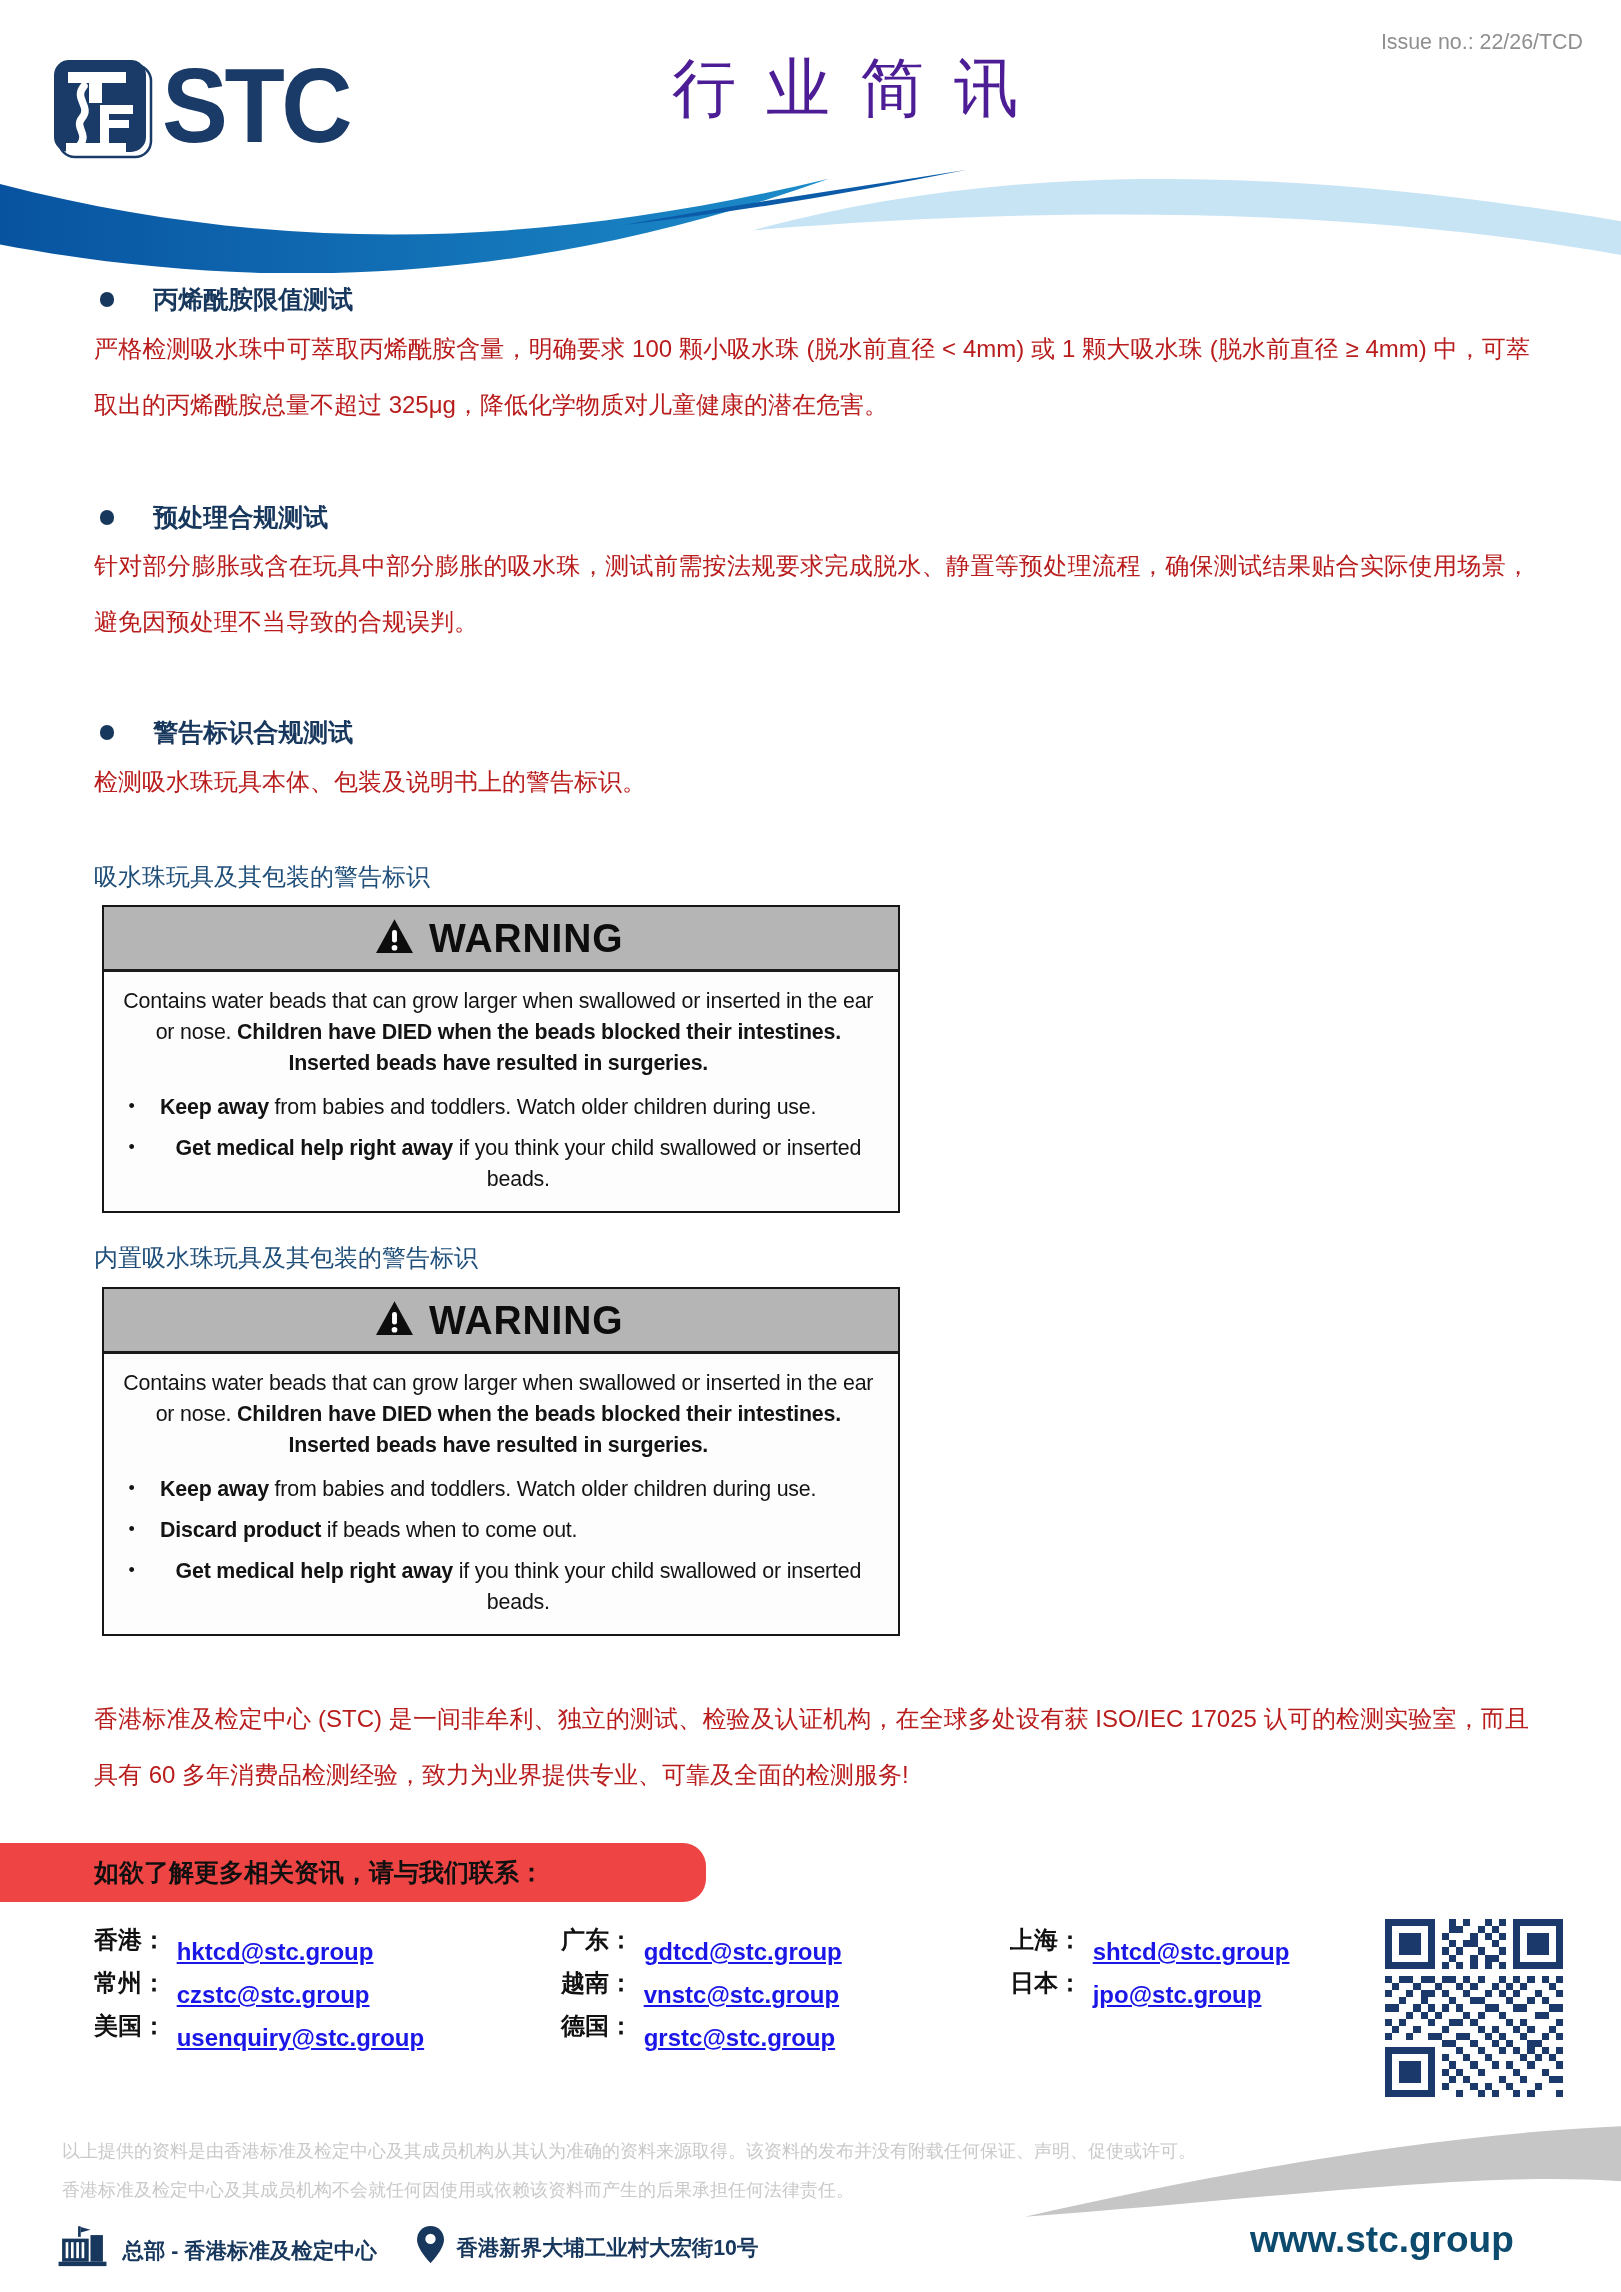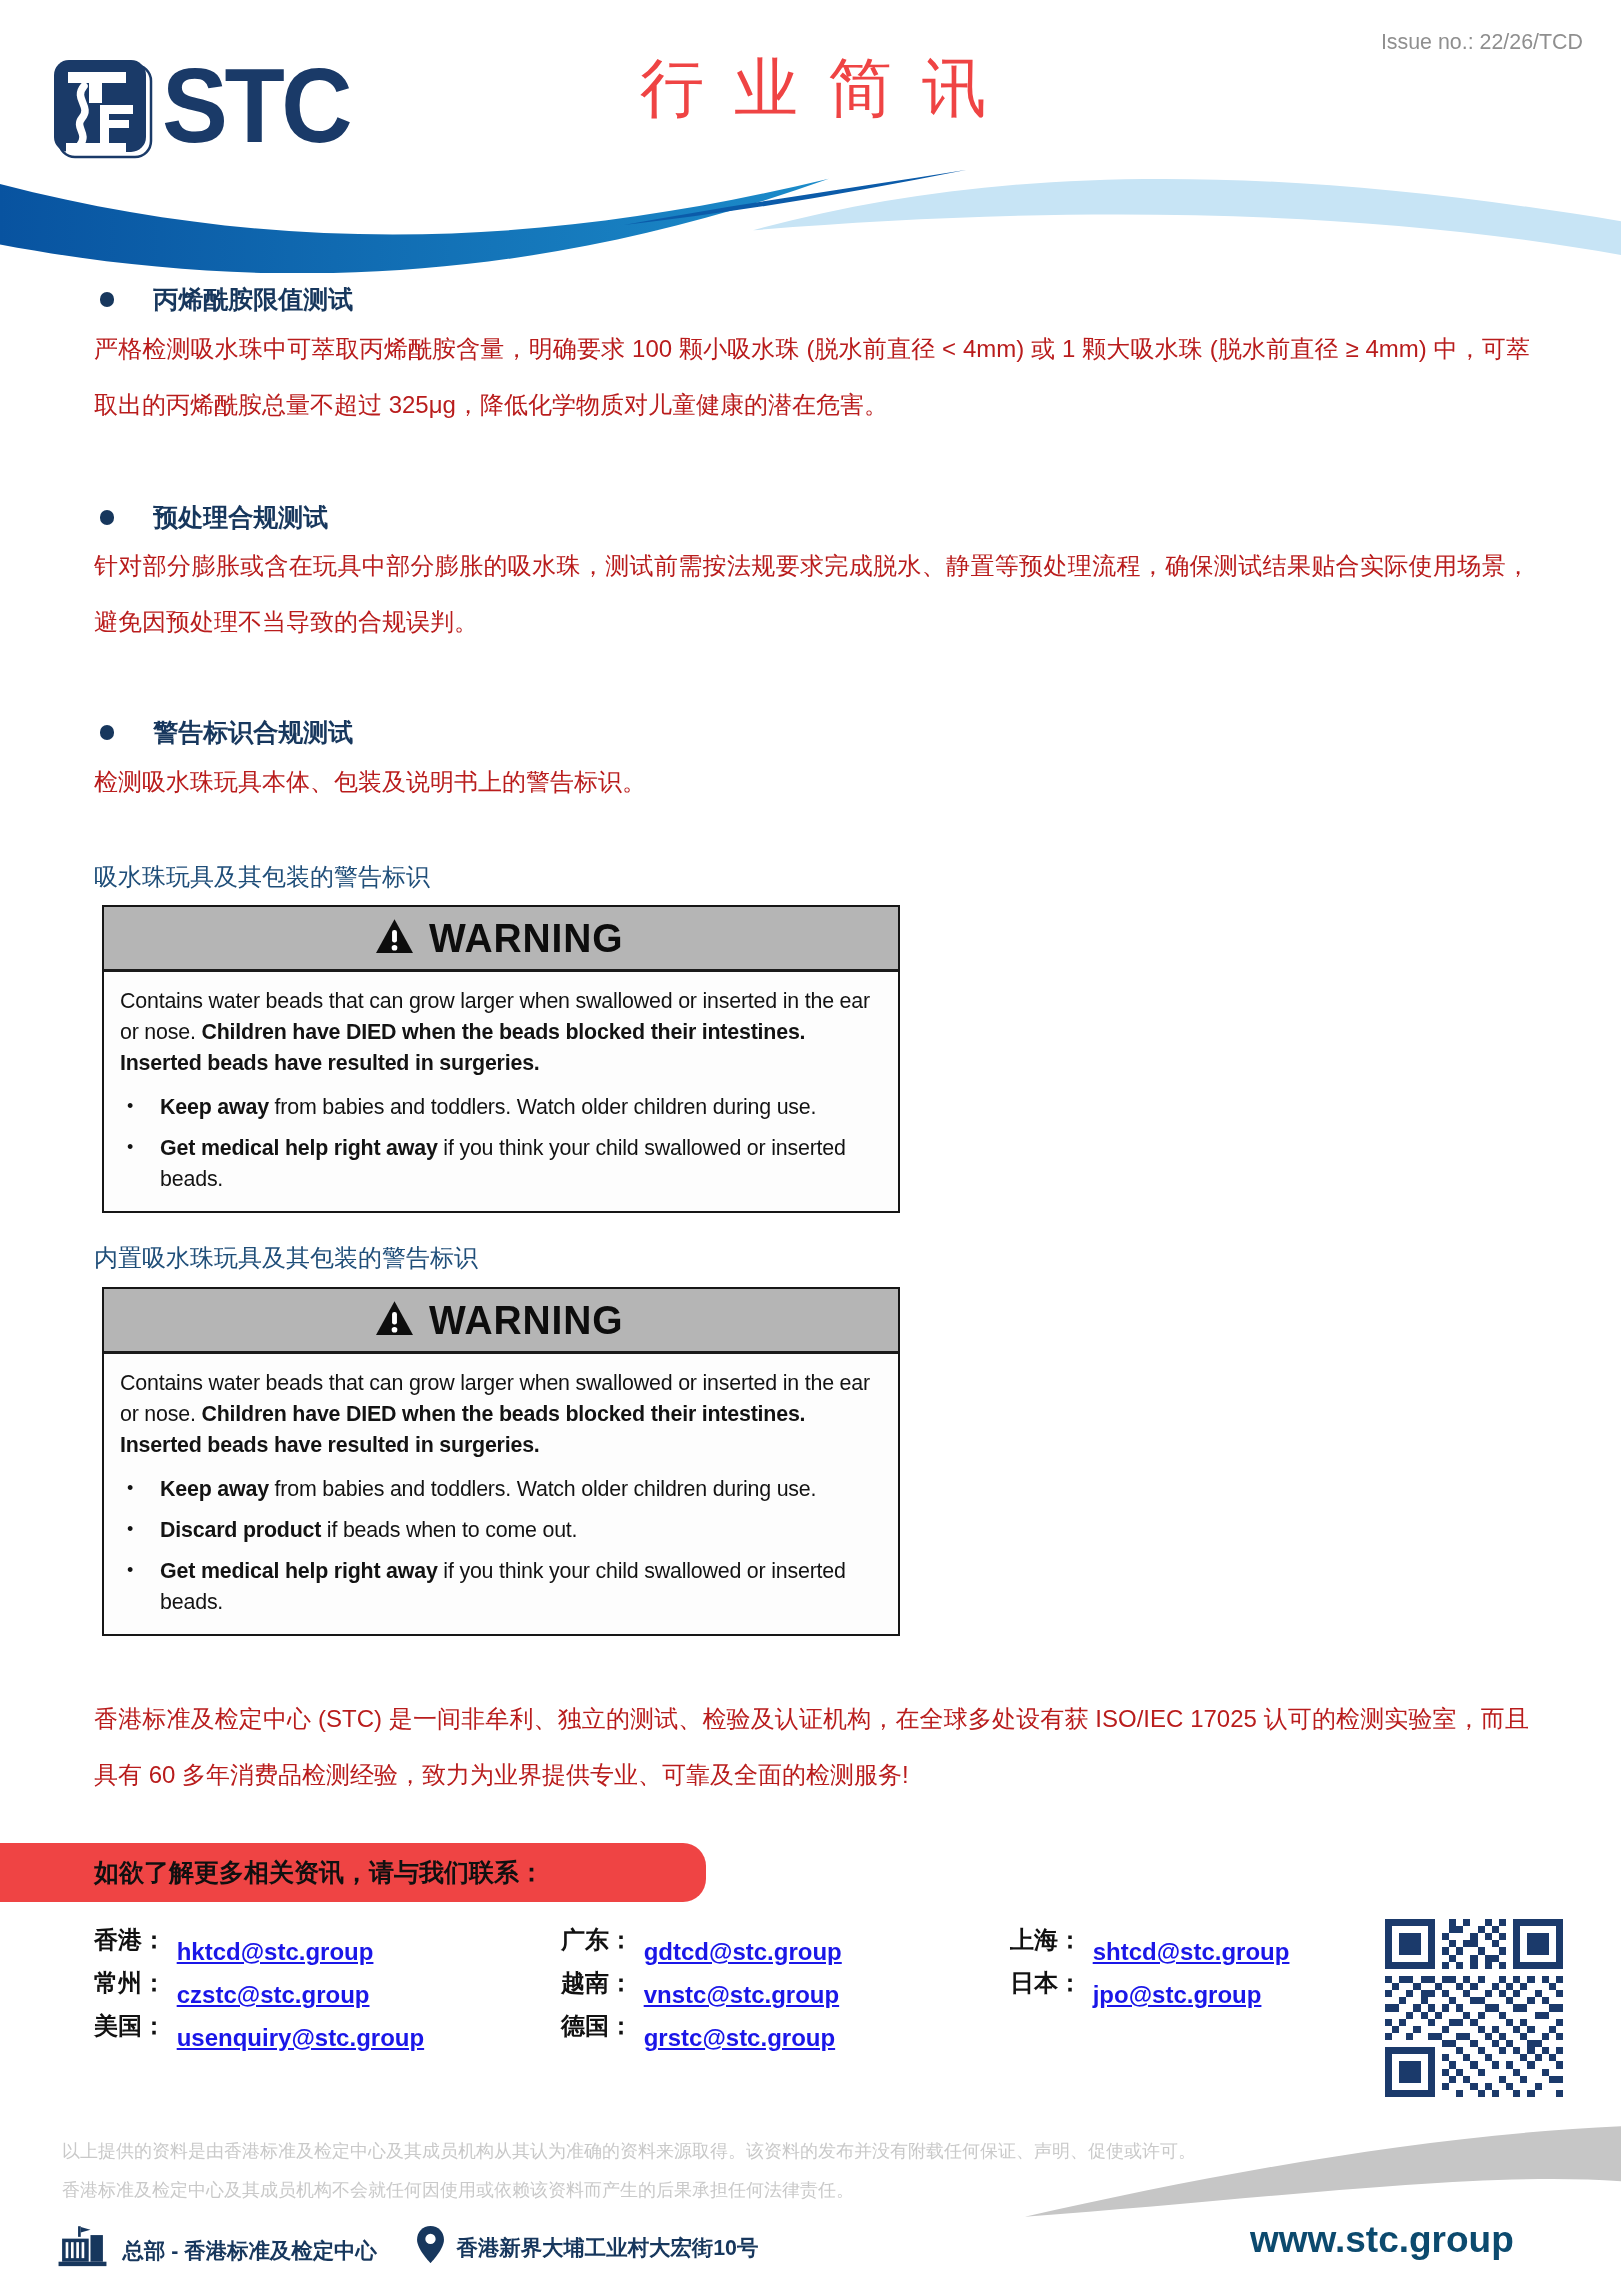--- a/index.html
+++ b/index.html
@@ -3,31 +3,31 @@
 <meta charset="utf-8">
 <style>
   html,body{margin:0;padding:0;background:#fff;}
   #page{
     position:relative;width:1622px;height:2293px;margin:0 auto;background:#ffffff;
     font-family:"Liberation Sans","DejaVu Sans",sans-serif;overflow:hidden;
   }
   
   .logo{position:absolute;left:53px;top:59px;display:flex;align-items:flex-start;gap:9px;}
   .logo-text{font-size:105px;line-height:93px;font-weight:700;color:#1a3a68;letter-spacing:-3.6px;transform:scaleX(.94);transform-origin:left;}
-  .nl-title{position:absolute;left:640px;top:45px;font-size:64px;font-weight:200;color:#ef4444;letter-spacing:30px;white-space:nowrap;}
+  .nl-title{position:absolute;left:672px;top:45px;font-size:64px;font-weight:200;color:#4c1d95;letter-spacing:30px;white-space:nowrap;}
   .issue{position:absolute;right:39px;top:30px;font-size:21.4px;color:#8f8f8f;}
   .wave{position:absolute;left:0;top:168px;width:1622px;height:105px;}
   
   .sec-head{position:absolute;left:100px;display:flex;align-items:center;gap:39px;}
   .sec-dot{width:14.3px;height:14.3px;border-radius:50%;background:#17375d;flex:0 0 14.3px;}
   .sec-head span{font-size:25px;font-weight:700;color:#17375d;}
   .para{position:absolute;left:94px;width:1436px;font-size:24px;line-height:56px;color:#b91c1c;text-align:justify;}
   .caption{position:absolute;left:94px;font-size:24px;color:#1f4e79;}
   
-  .wbox{position:absolute;left:102px;width:798px;border:2.7px solid #161616;background:#fdfdfd;box-sizing:border-box;}
+  .wbox{position:absolute;left:102px;width:798px;border:2.7px solid #161616;background:#fdfdfd;box-sizing:border-box;text-align:center;}
   .whead{background:#b5b5b5;border-bottom:3.6px solid #1b1b1b;height:62px;display:flex;align-items:center;justify-content:center;gap:9px;}
   .wtitle{font-size:41px;font-weight:800;color:#0d0d0d;letter-spacing:0.9px;transform:scaleX(.95);}
   .wbody{padding:14.3px 21.4px 16px 16px;color:#131313;font-size:21.4px;line-height:1.45;letter-spacing:-0.2px;}
   .wbody p{margin:0 0 12.5px 0;}
   .wbody strong{font-weight:700;}
   .wbullet{display:flex;gap:24px;margin-top:9.8px;padding-left:7.1px;}
   .wbullet .bdot{font-size:18px;line-height:1.6;flex:0 0 9px;}
   .wbullet p{margin:0;}
   
   .contact-bar{position:absolute;left:0;top:1843px;width:706px;height:59px;background:#ef4444;border-radius:0 23px 23px 0;}

